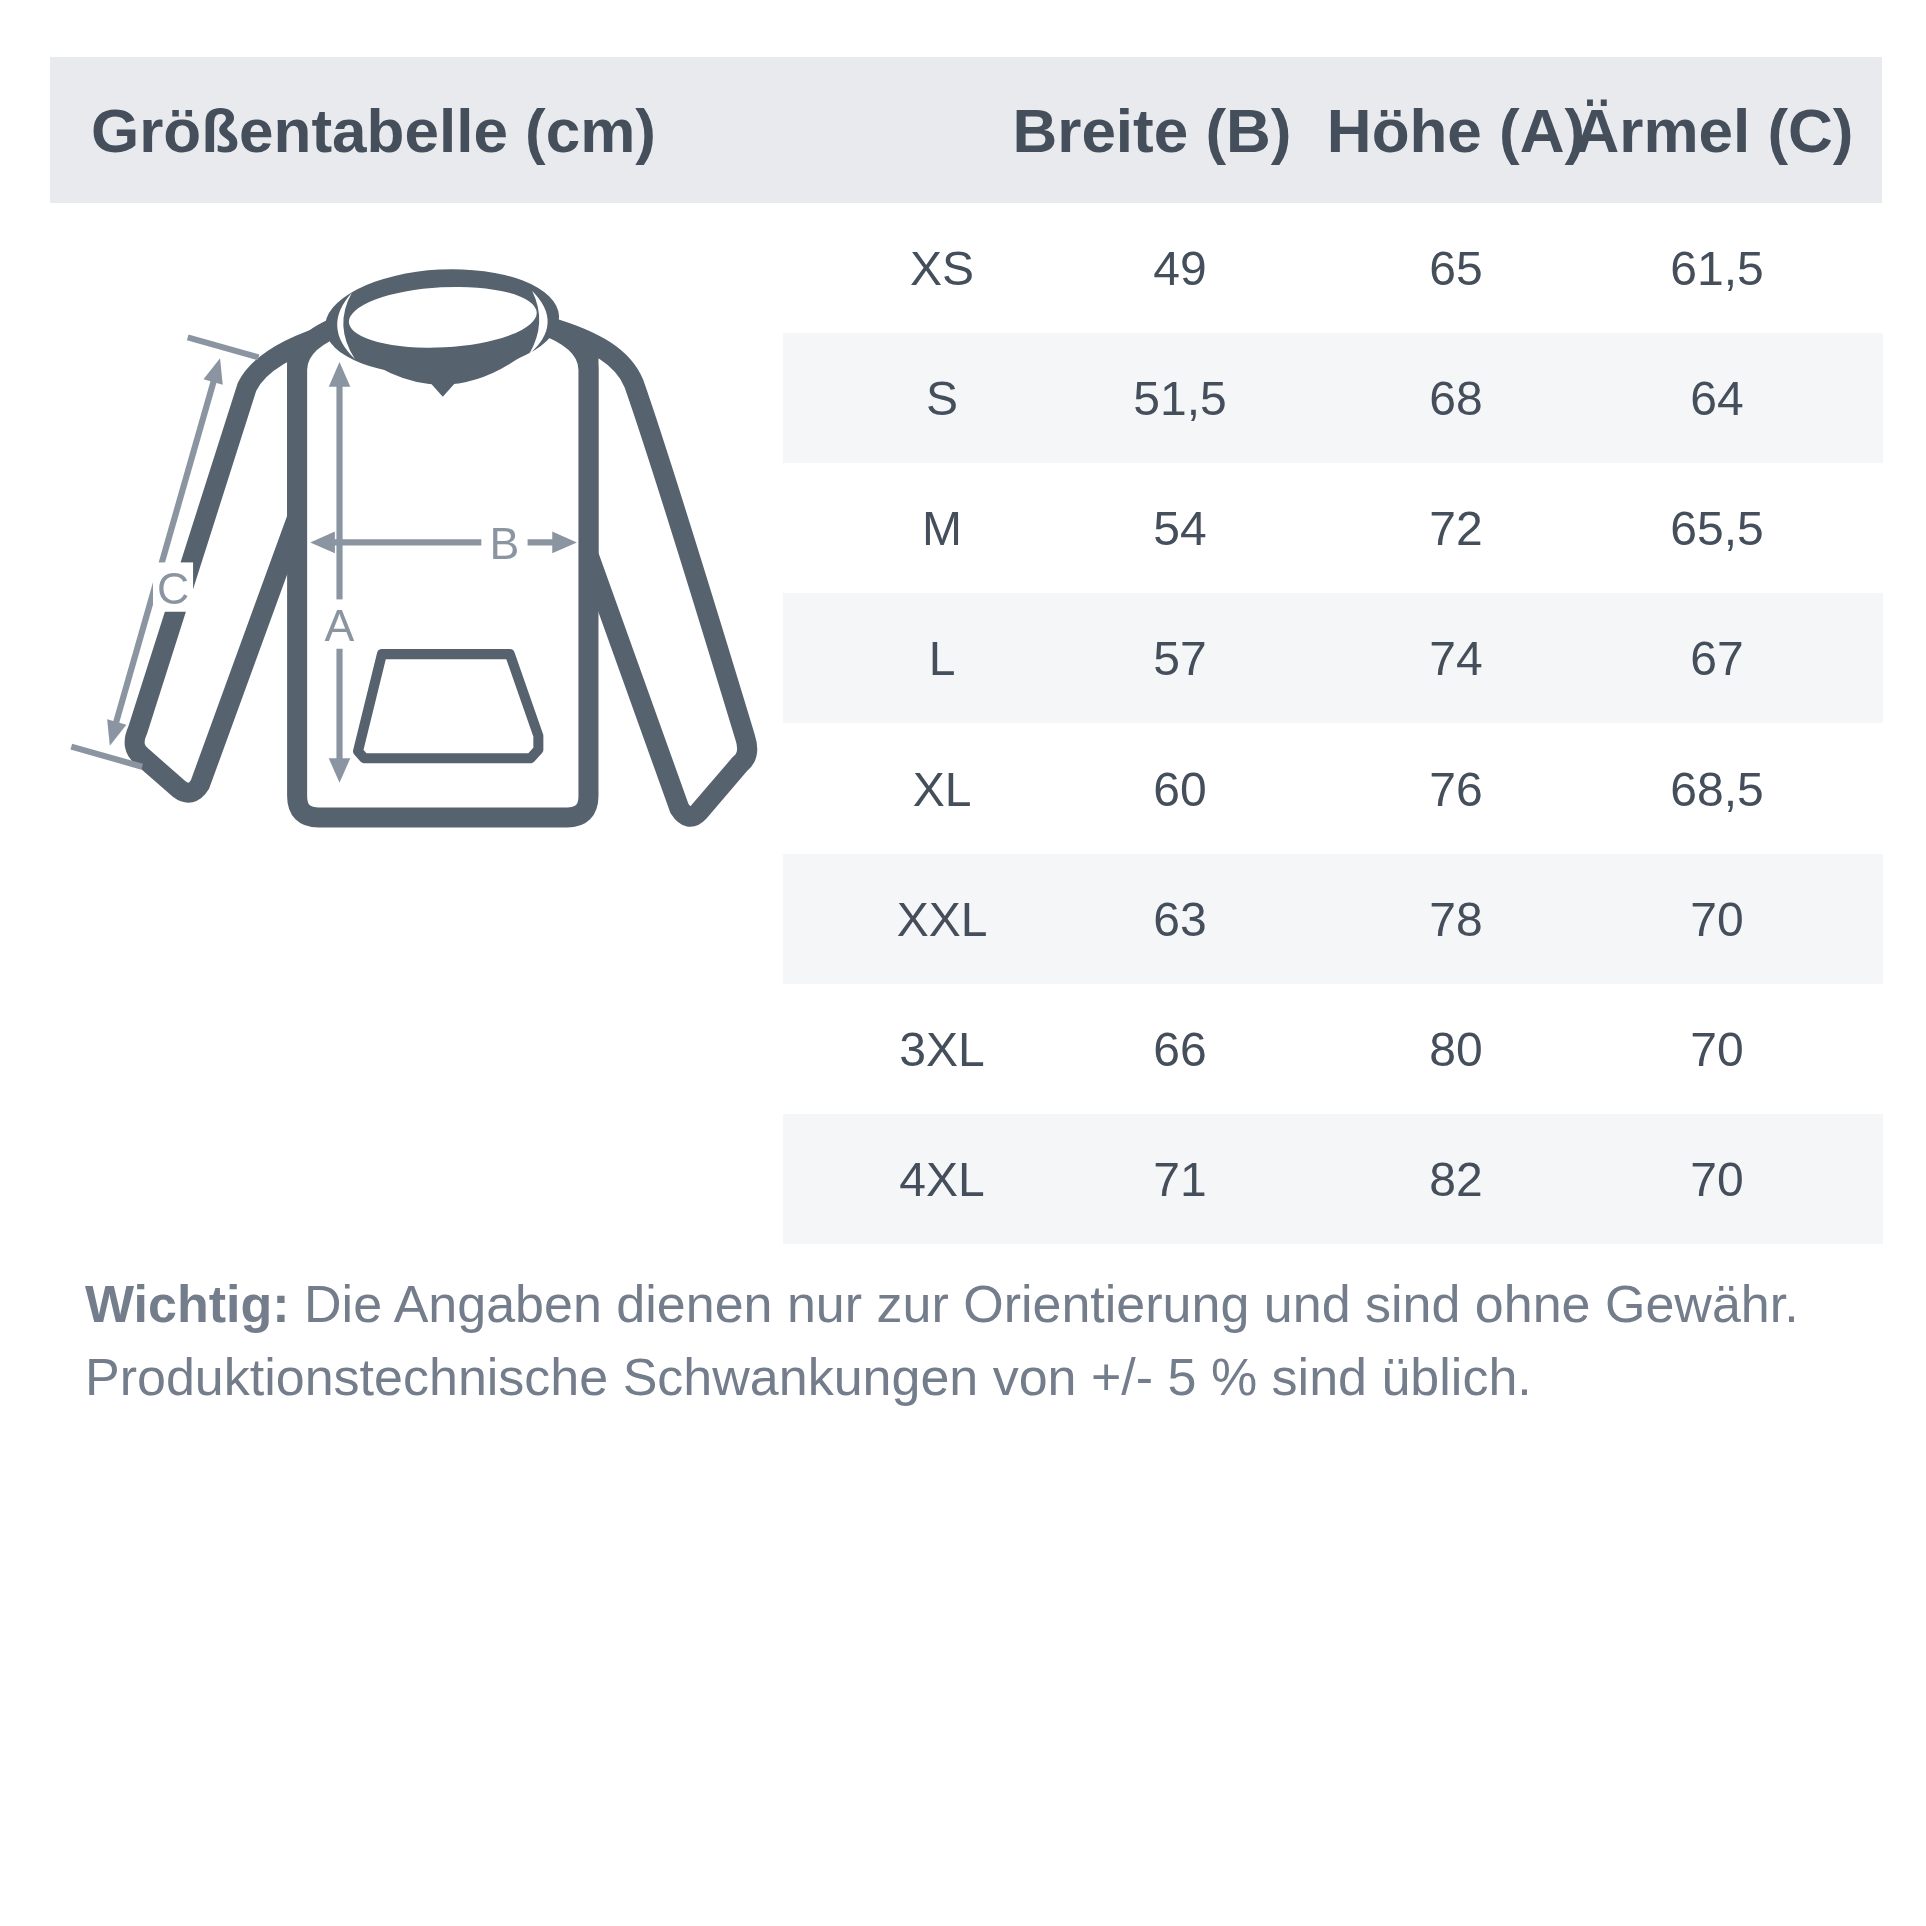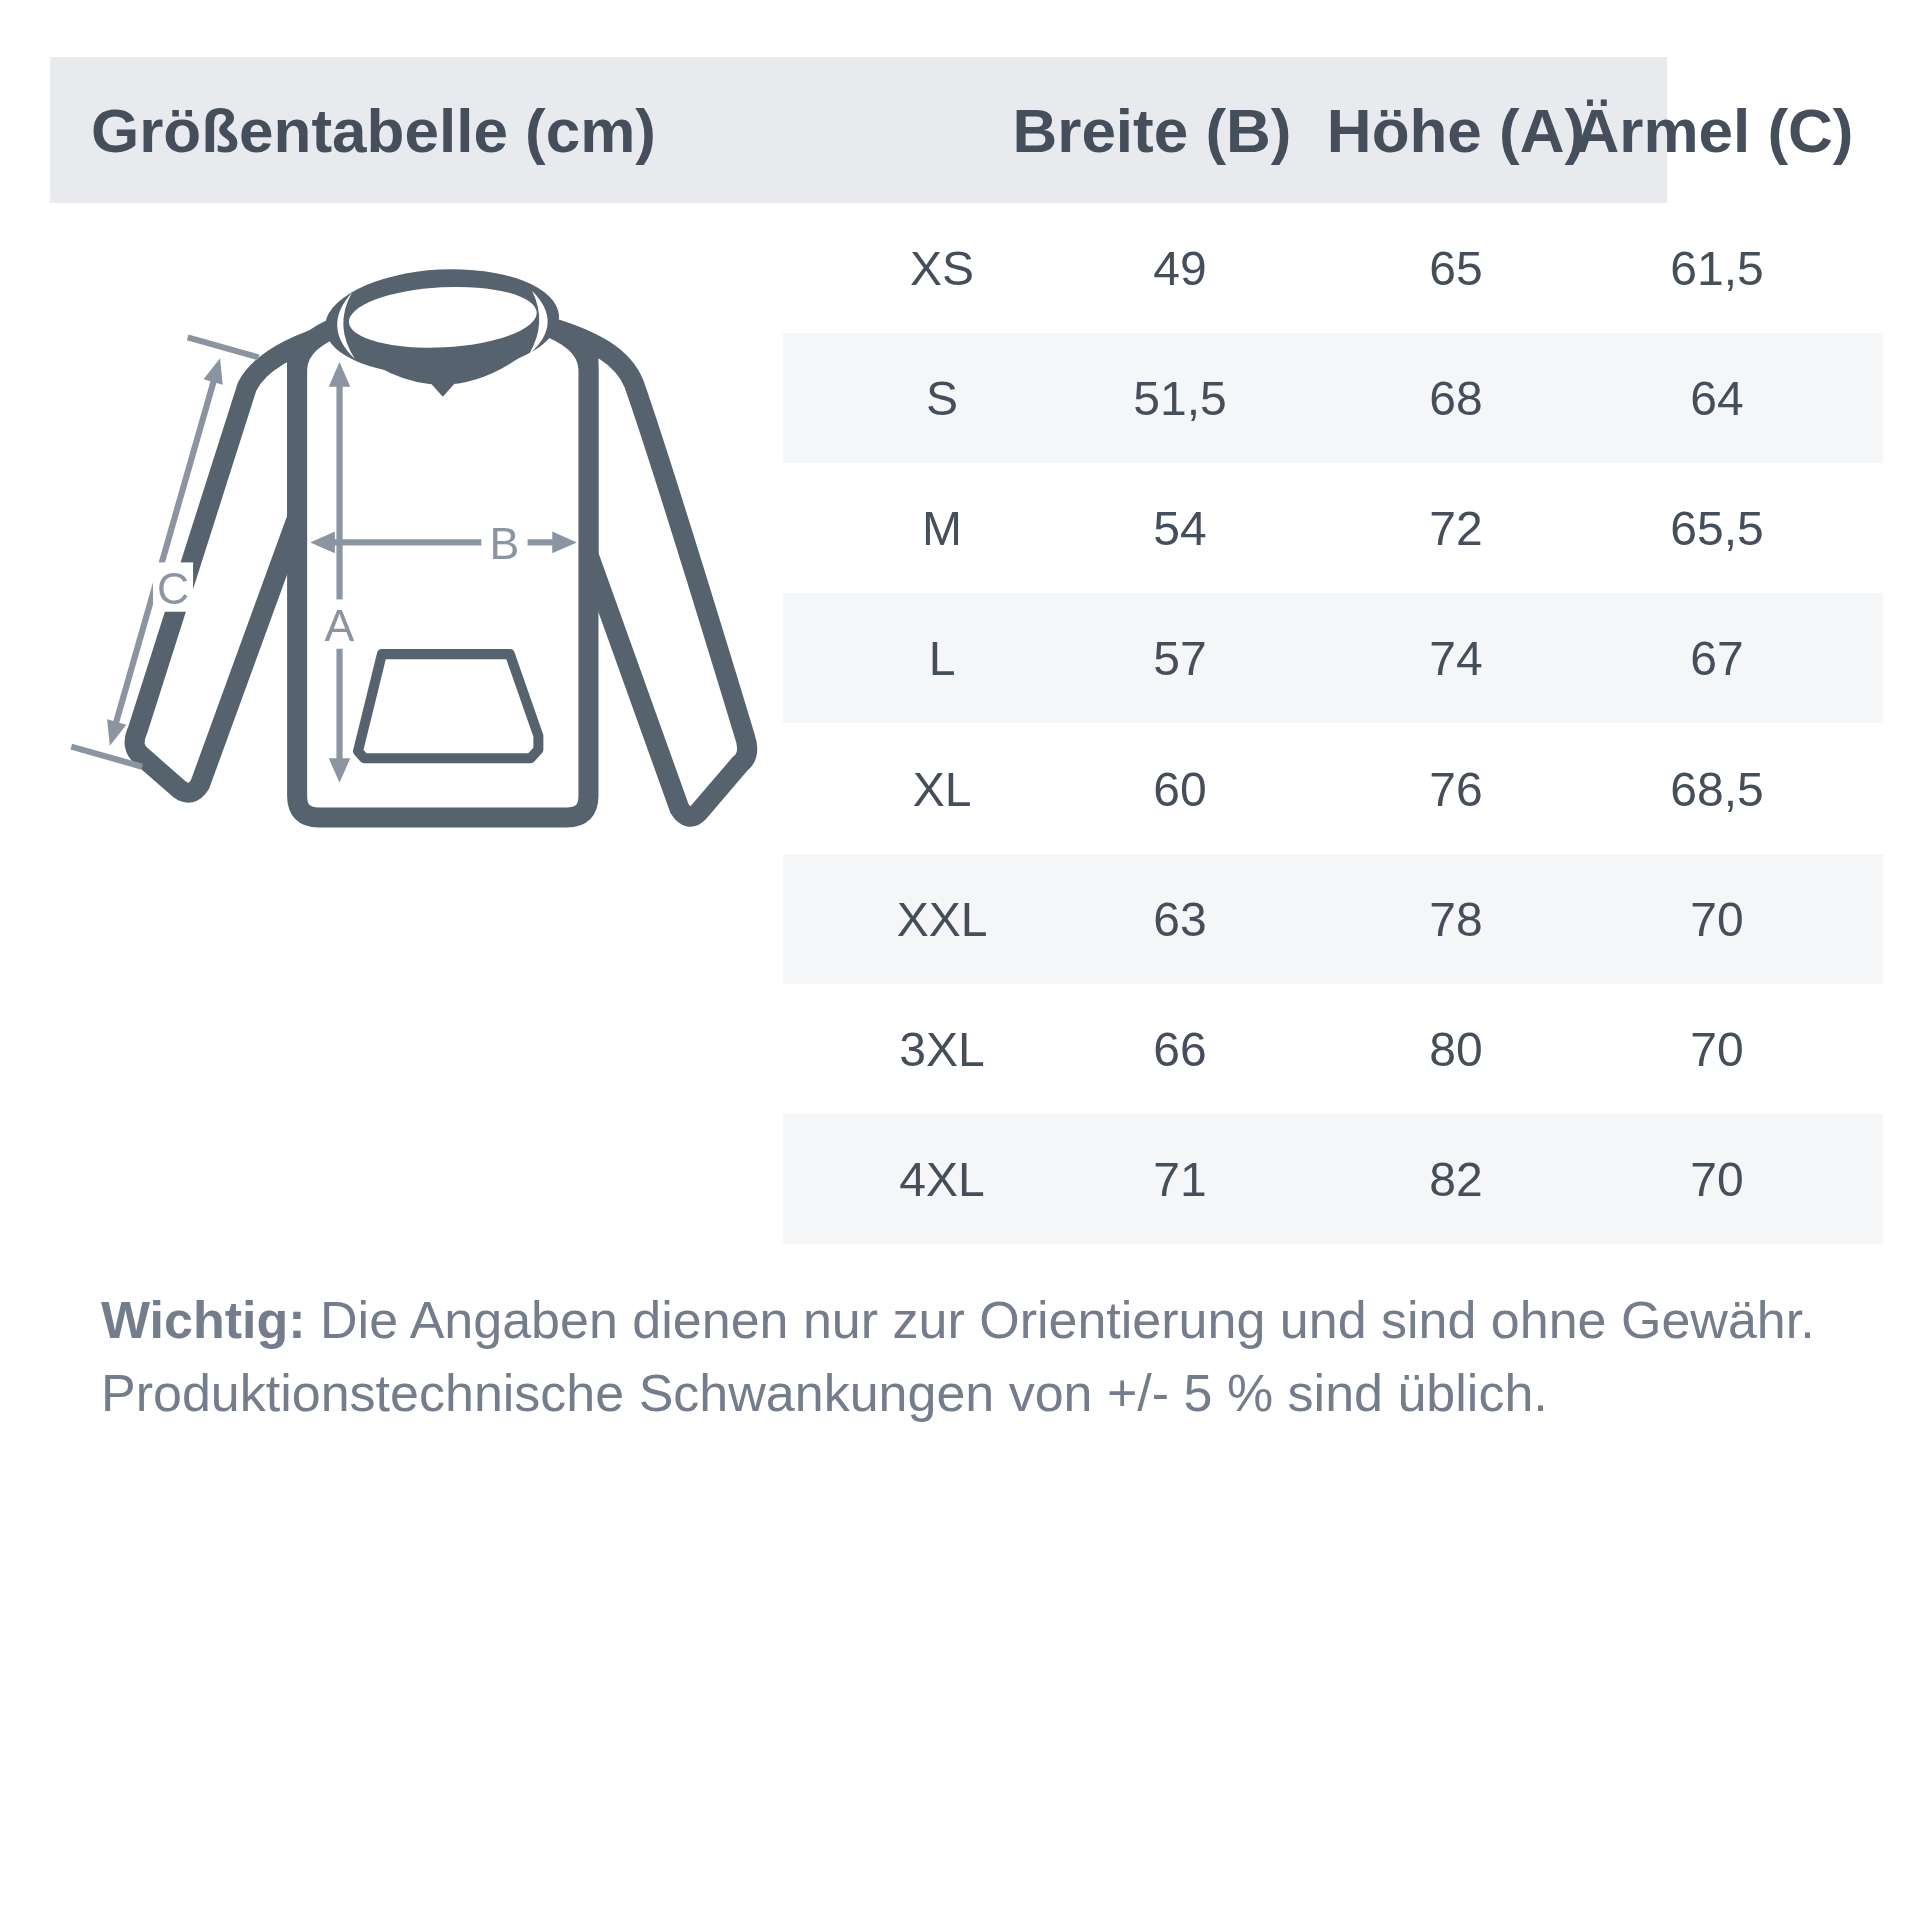--- a/index.html
+++ b/index.html
@@ -11,21 +11,21 @@
     --arrow:#8b95a1;
     --page-bg:#ffffff;
   }
   html,body{margin:0;padding:0;background:var(--page-bg);}
   .sheet{
     position:relative;width:1926px;height:1926px;background:var(--page-bg);
     font-family:"Liberation Sans", sans-serif;overflow:hidden;
   }
   
   .band{
-    position:absolute;left:50px;top:57px;width:1617px;height:146px;
+    position:absolute;left:50px;top:57px;width:1832px;height:146px;
     background:var(--header-band);
   }
   .title{
     position:absolute;left:41px;top:50%;transform:translateY(-50%);
     font-size:62px;font-weight:bold;color:var(--text-dark);white-space:nowrap;
   }
   .colhead{
     position:absolute;top:50%;transform:translate(-50%,-50%);
     font-size:62px;font-weight:bold;color:var(--text-dark);white-space:nowrap;
   }
@@ -51,21 +51,21 @@
   .hoodie .light{fill:#ffffff;stroke:none;}
   .hoodie .arrows line{stroke:var(--arrow);stroke-width:8;}
   .hoodie .arrows polygon{fill:var(--arrow);stroke:none;}
   .hoodie .label-bg{fill:#ffffff;stroke:none;}
   .arrow-label{
     font-family:"Liberation Sans", sans-serif;font-size:58px;fill:var(--arrow);
   }
   
   .note{
     position:absolute;left:85px;top:1268px;width:1811px;
-    font-size:52px;line-height:73px;color:var(--note-gray);margin:16px;
+    font-size:52px;line-height:73px;color:var(--note-gray);margin:0;
   }
   .note strong{font-weight:bold;color:var(--note-gray);}
 </style>
 </head>
 <body>
 
 <div class="sheet">
 
   <header class="band">
     <div class="title">Größentabelle (cm)</div>

